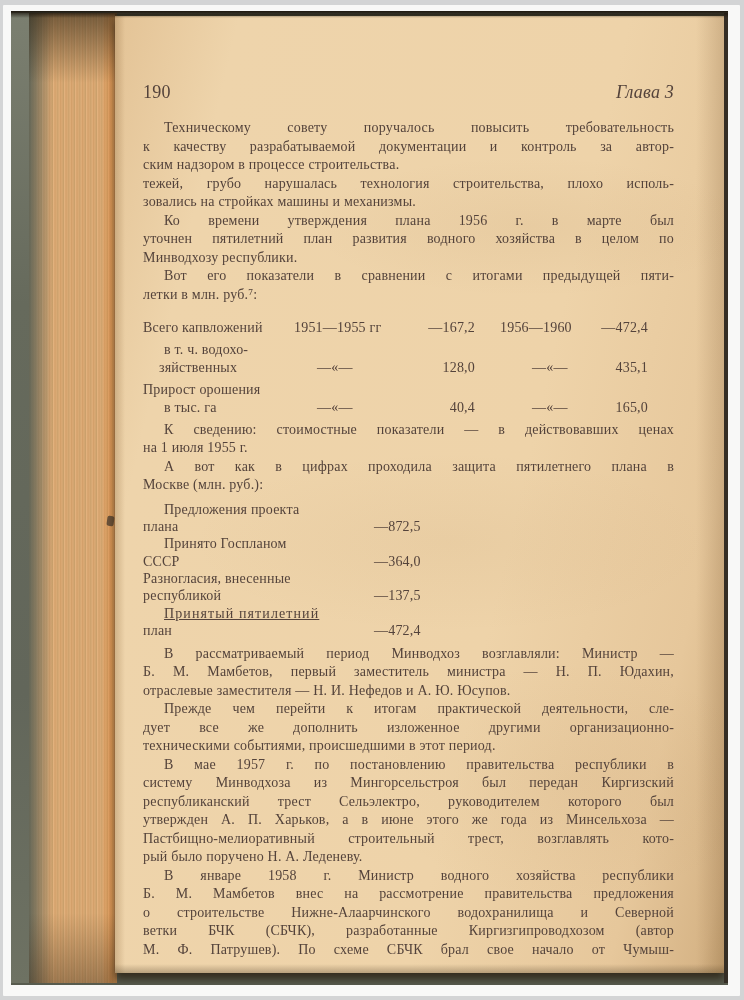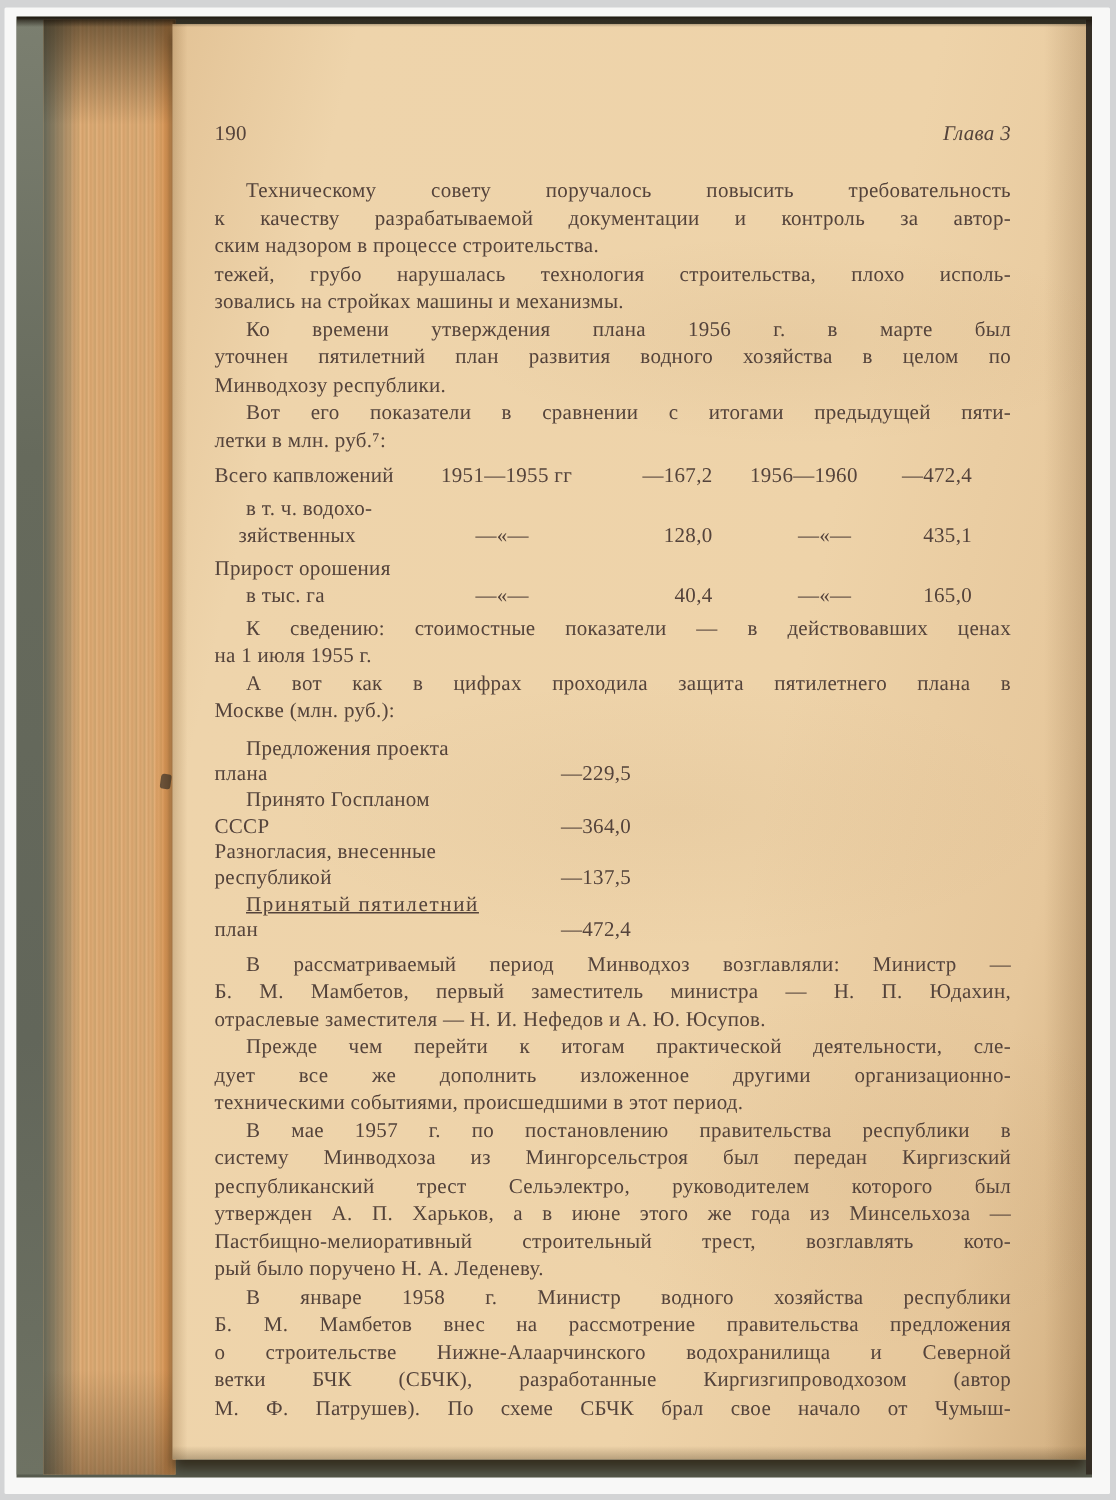--- a/index.html
+++ b/index.html
@@ -34,27 +34,27 @@
      background:
        radial-gradient(ellipse 220px 70px at 68% 22%,rgba(150,105,55,.07),rgba(150,105,55,0)),
        radial-gradient(ellipse 260px 90px at 55% 55%,rgba(150,105,55,.06),rgba(150,105,55,0)),
        radial-gradient(ellipse 200px 120px at 75% 80%,rgba(150,105,55,.06),rgba(150,105,55,0));}
   .bottom-shade{position:absolute;left:0;right:0;bottom:0;height:9px;
      background:linear-gradient(180deg,rgba(60,44,22,0),rgba(60,44,22,.3));}
 
   .content{position:absolute;left:28px;top:66px;width:531px;color:#54433b;
      font-size:14px;letter-spacing:.2px;}
   .pg-header{display:flex;justify-content:space-between;align-items:baseline;height:18px;
-     margin-bottom:19px;font-size:14px;}
+     margin-bottom:19px;font-size:18px;}
   .chapter{font-style:italic;}
   .tl{line-height:18.5px;height:18.5px;text-align:justify;text-align-last:justify;white-space:normal;}
   .tl.end{text-align-last:left;}
   .tl.ind{text-indent:21px;}
 
-  .tbl{position:relative;margin-top:5px;margin-bottom:3px;}
+  .tbl{position:relative;margin-top:15px;margin-bottom:3px;}
   .trow{position:relative;height:18.5px;line-height:18.5px;}
   .trow.gap{margin-top:3px;}
   .c{position:absolute;white-space:nowrap;}
   .lbl0{left:0;}
   .ti1{left:21px;}
   .ti2{left:16px;}
   .per1{left:151px;}
   .dit1{left:174px;}
   .val1{right:199px;}
   .per2{left:357px;}
@@ -148,21 +148,21 @@
           <div class="tl ind">А вот как в цифрах проходила защита пятилетнего плана в</div>
           <div class="tl end">Москве (млн. руб.):</div>
         </div>
 
         <div class="dlist">
           <div class="dline">
             <span class="c dind">Предложения проекта</span>
           </div>
           <div class="dline">
             <span class="c dflush">плана</span>
-            <span class="c dval">—229,5</span>
+            <span class="c dval">—872,5</span>
           </div>
           <div class="dline">
             <span class="c dind">Принято Госпланом</span>
           </div>
           <div class="dline">
             <span class="c dflush">СССР</span>
             <span class="c dval">—364,0</span>
           </div>
           <div class="dline">
             <span class="c dflush">Разногласия, внесенные</span>

